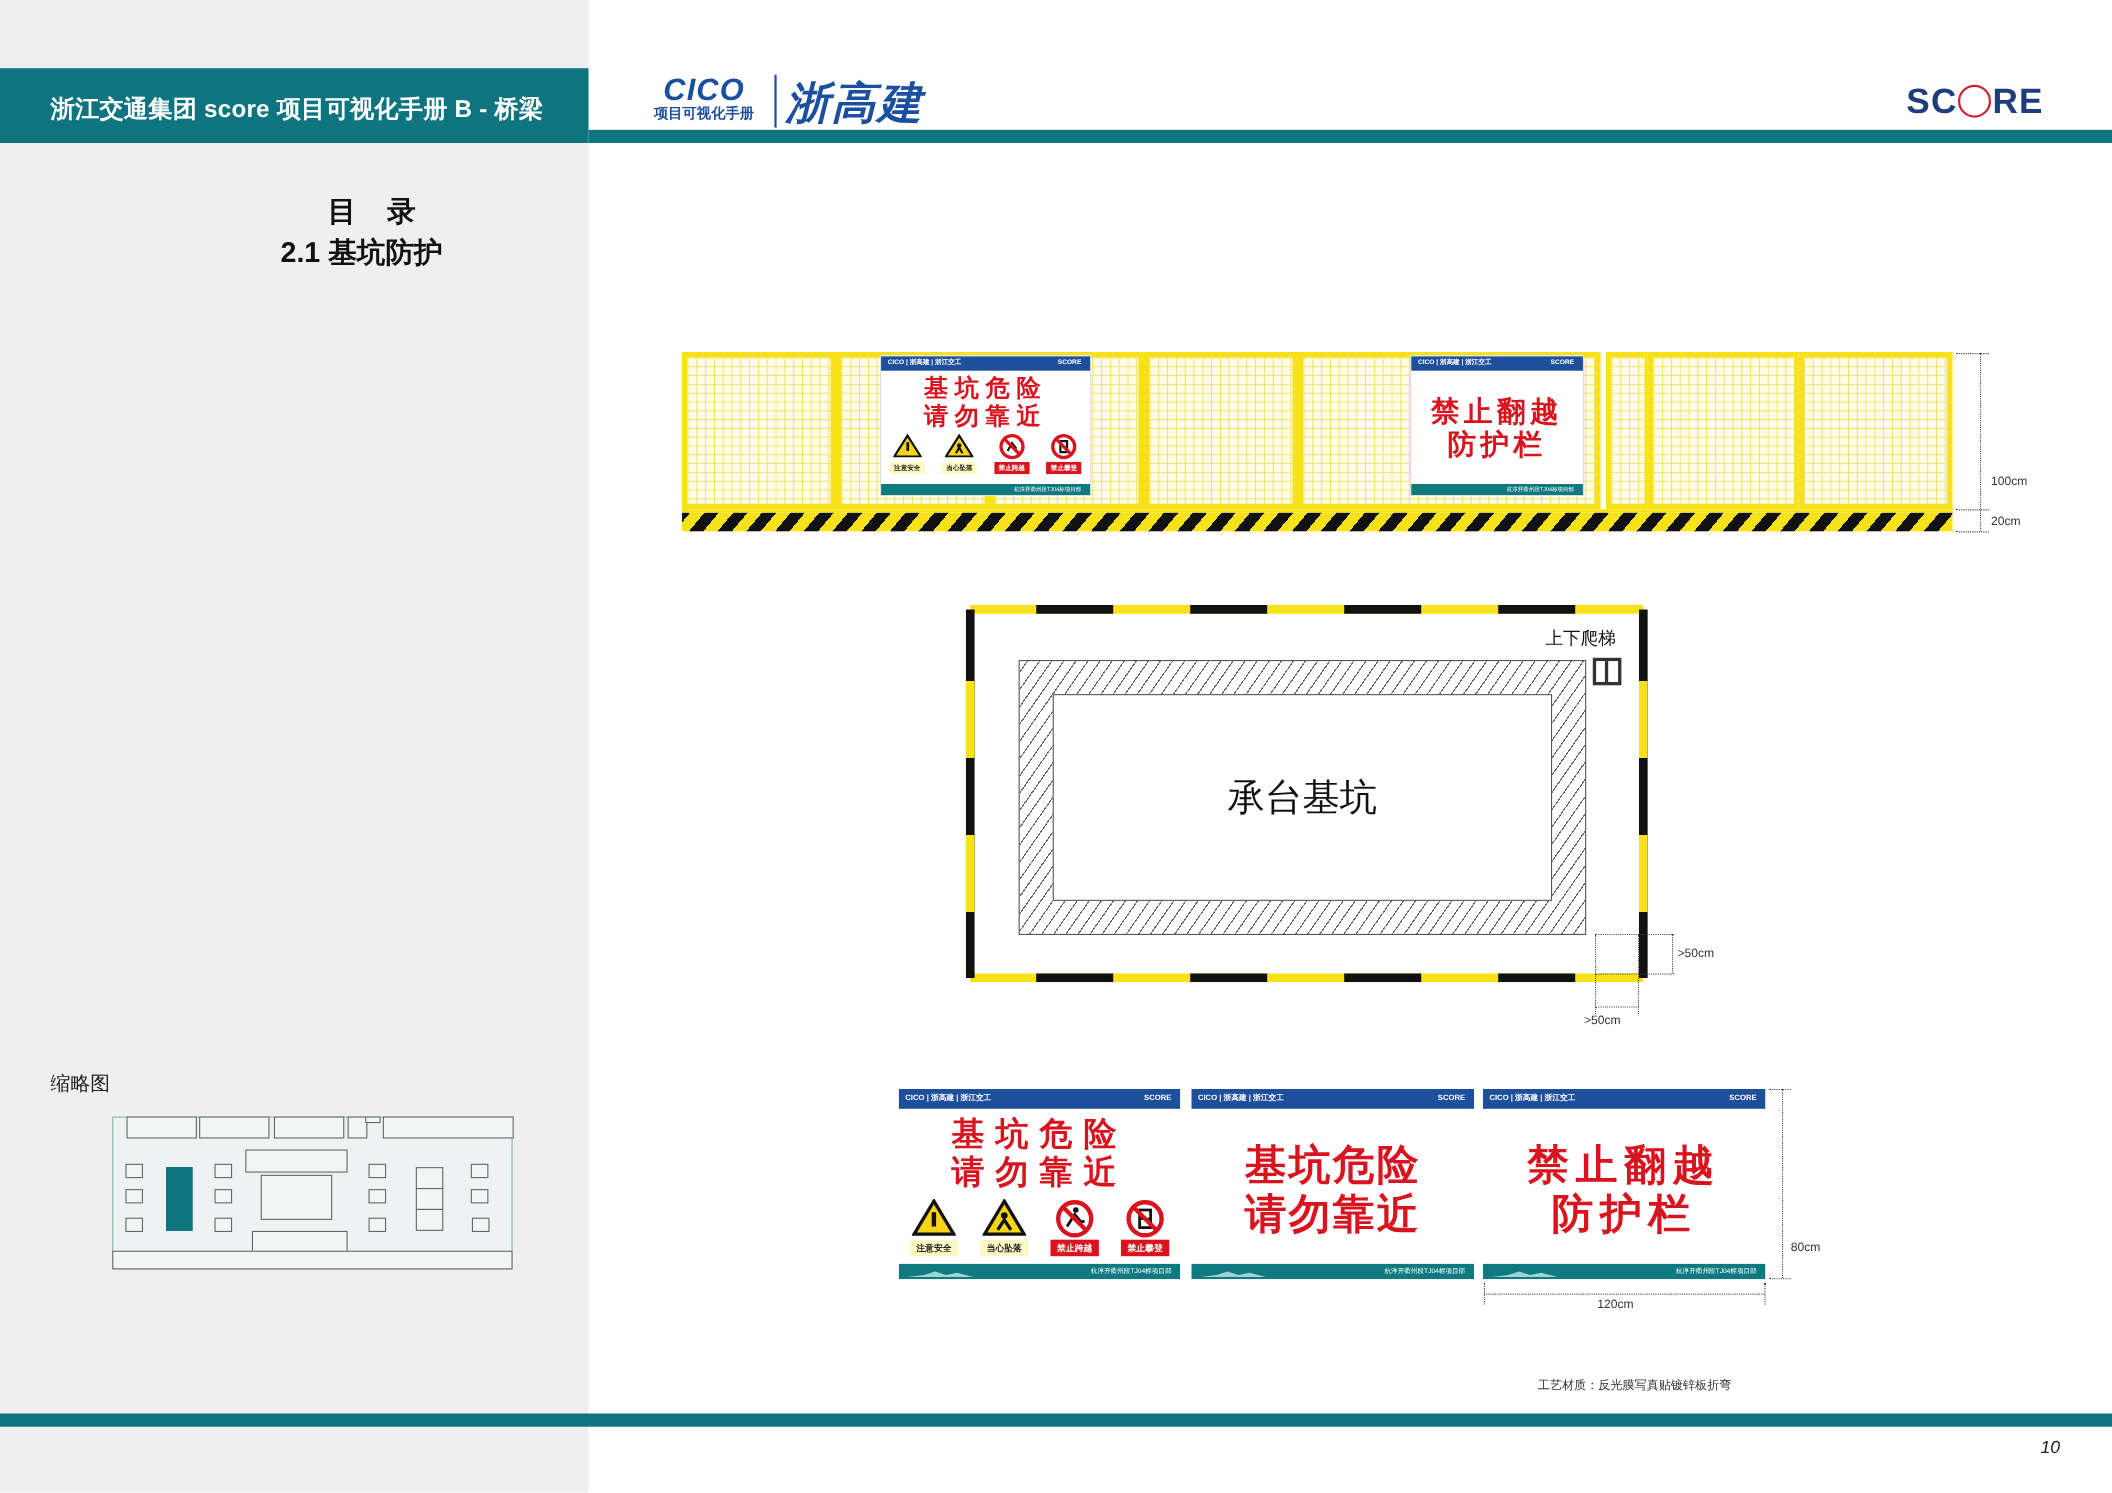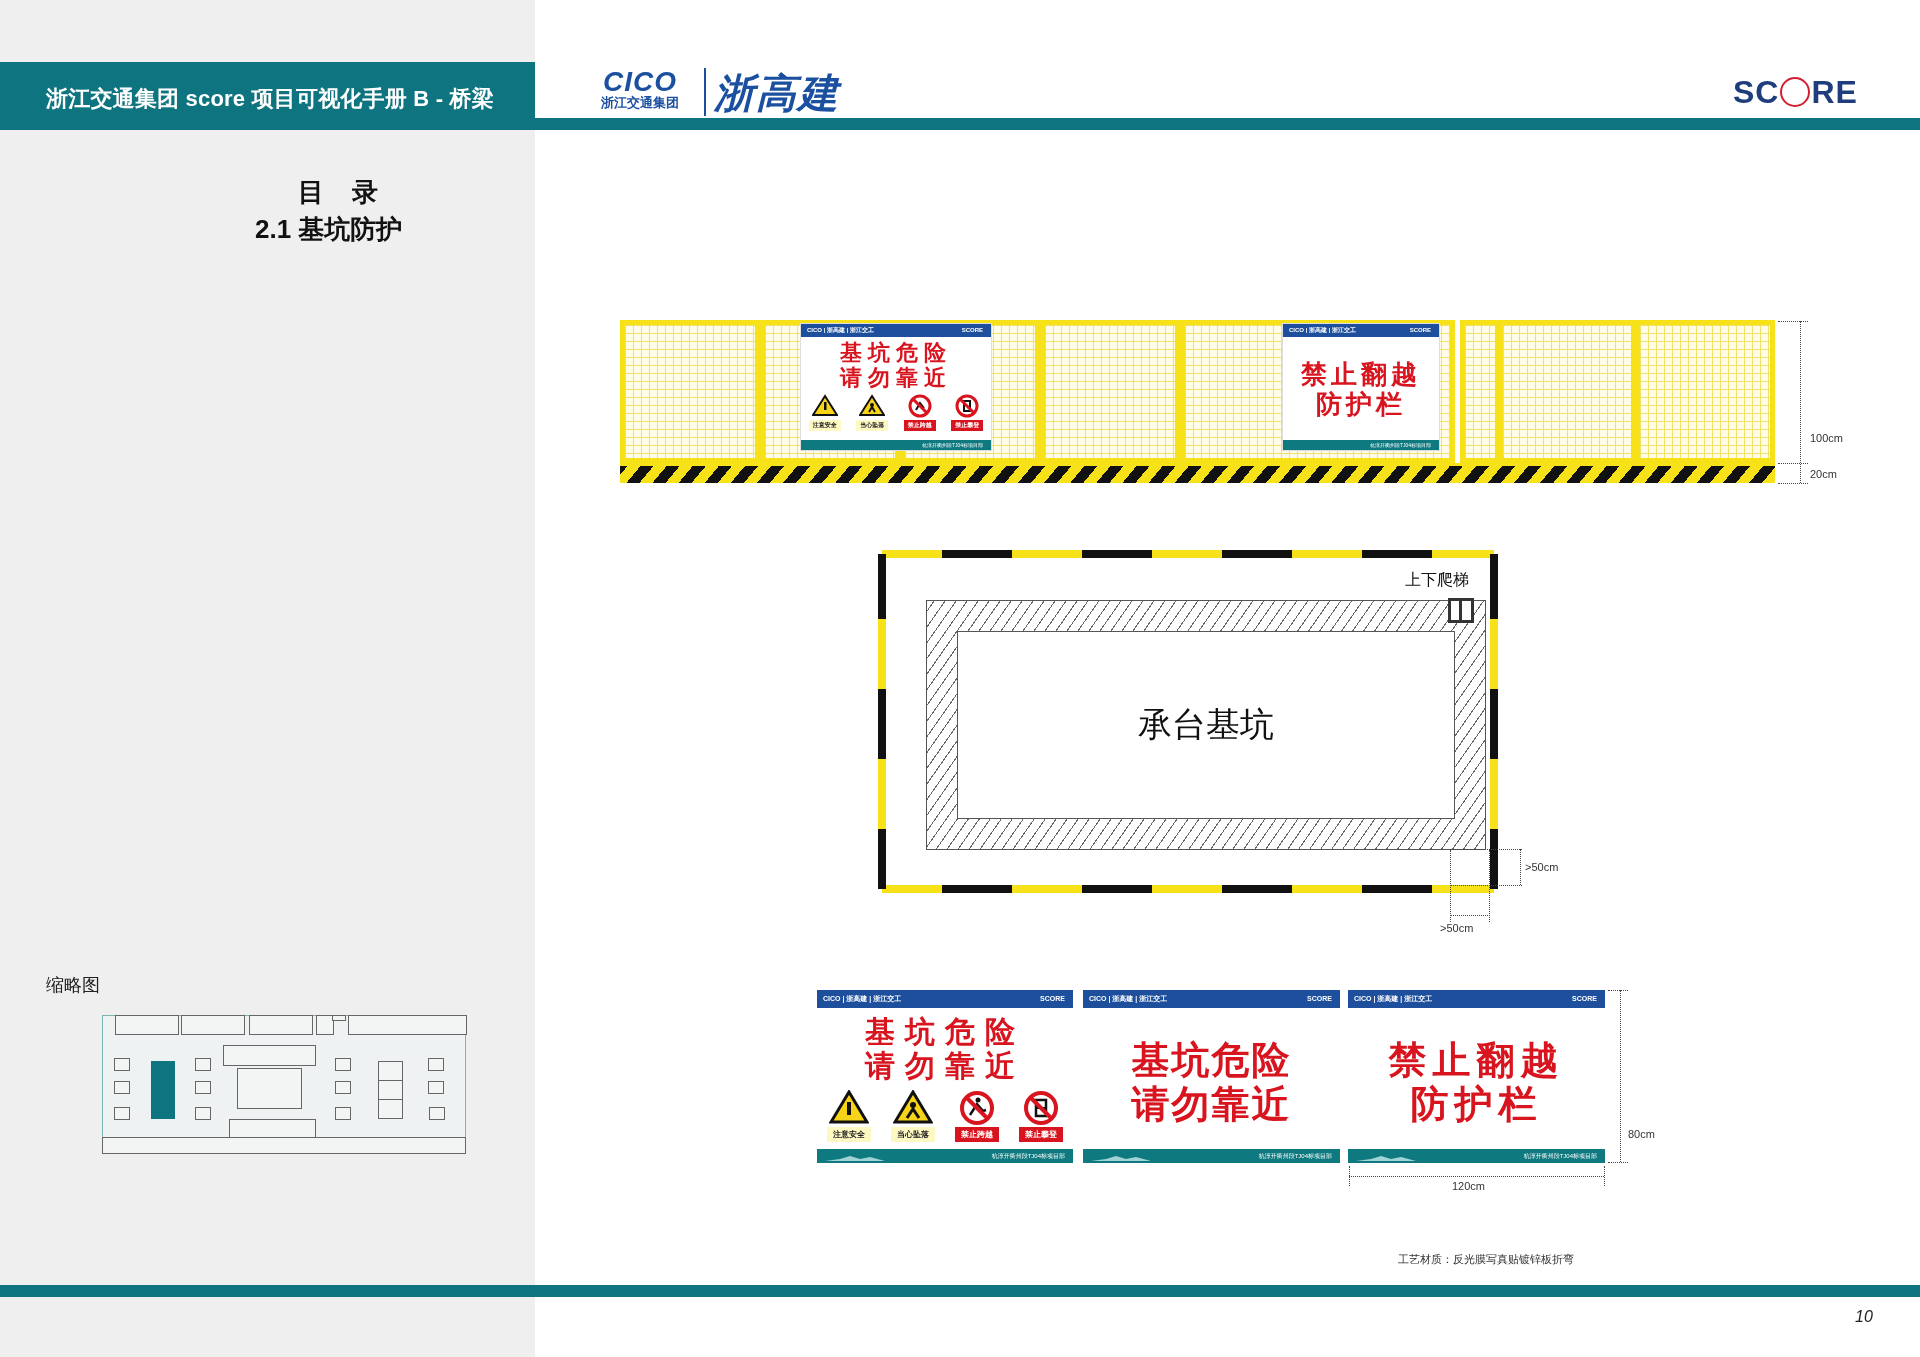--- a/index.html
+++ b/index.html
@@ -49,39 +49,39 @@
   .sign-bot .mt{position:absolute;left:8px;bottom:1px;width:60px;height:10px;}
   .sign-title{position:absolute;left:0;width:100%;text-align:center;color:#d8141f;font-weight:bold;letter-spacing:6px;line-height:1.15;}
   .icons{position:absolute;left:0;width:100%;display:flex;justify-content:space-around;}
   .ico{display:flex;flex-direction:column;align-items:center;}
   .tag{font-weight:bold;text-align:center;white-space:nowrap;}
   .tag.y{background:#fef9c3;color:#222;}
   .tag.r{background:#d8141f;color:#fff;}
   
   #pit{left:878px;top:550px;width:620px;height:345px;}
   #pit-border{position:absolute;left:0;top:0;width:620px;height:343px;}
-  #pit-outer{position:absolute;left:48px;top:50px;width:560px;height:250px;border:1px solid #555;box-sizing:border-box;
+  #pit-outer{position:absolute;left:48px;top:50px;width:516px;height:250px;border:1px solid #555;box-sizing:border-box;
     background:repeating-linear-gradient(-55deg,#fff 0 8px,#666 8px 9px);}
   #pit-inner{position:absolute;left:30px;top:30px;right:30px;bottom:30px;border:1px solid #555;background:#fff;display:flex;align-items:center;justify-content:center;}
   #pit-label{font-size:34px;color:#111;}
   #ladder-label{position:absolute;left:527px;top:20px;font-size:16px;color:#111;white-space:nowrap;text-align:center;}
   #ladder{position:absolute;left:570px;top:48px;width:26px;height:25px;border:3px solid #333;box-sizing:border-box;background:#fff;}
   #ladder::after{content:"";position:absolute;left:8px;top:0;width:3px;height:19px;background:#333;}
 </style>
 </head>
 <body>
 
 <div class="abs" id="left-panel"></div>
 <div class="abs" id="header-band"></div>
 <div class="abs" id="header-title">浙江交通集团 score 项目可视化手册 B - 桥梁</div>
 <div class="abs" id="top-line"></div>
 
 <div class="abs" id="cico-logo">
   <span id="cico-text">CICO</span>
-  <span id="cico-sub">浙江交通集团</span>
+  <span id="cico-sub">项目可视化手册</span>
 </div>
 <div class="abs" id="logo-divider"></div>
 <div class="abs" id="zgj-logo">浙高建</div>
 <div class="abs" id="score-logo">
   <span>SC</span><span class="o"></span><span>RE</span>
 </div>
 
 <div class="abs" id="toc-heading">目录</div>
 <div class="abs" id="toc-section">2.1 基坑防护</div>
 

